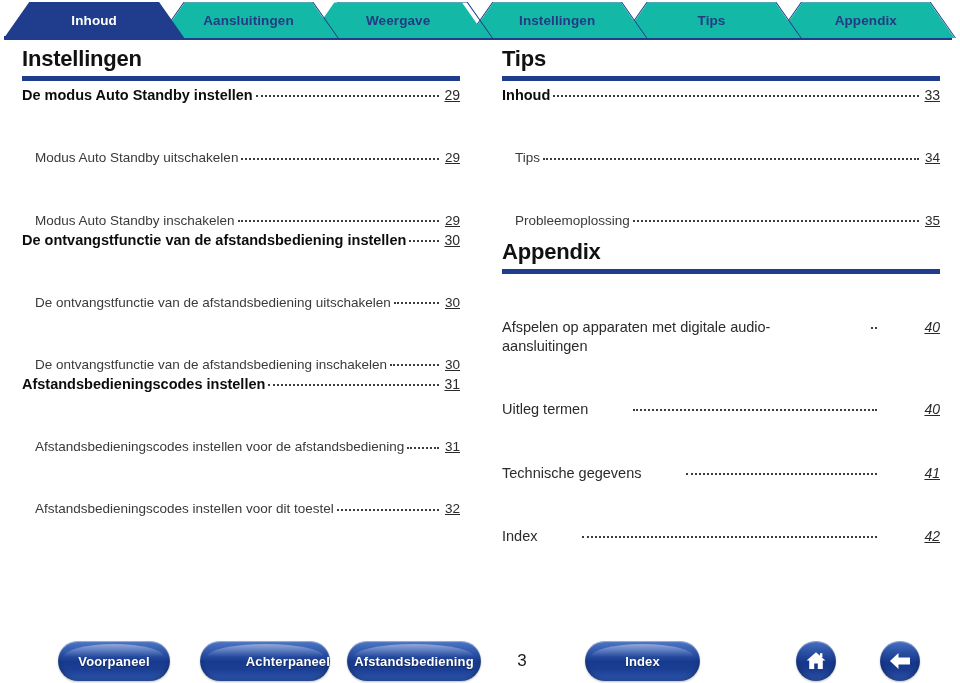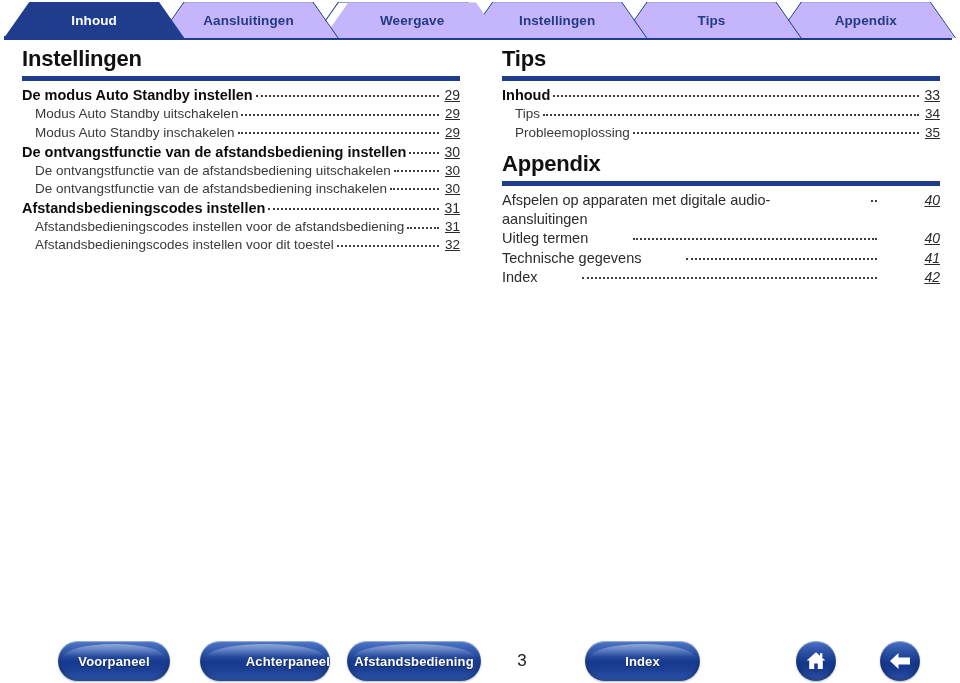--- a/index.html
+++ b/index.html
@@ -37,21 +37,21 @@
     position: absolute;
     top: 2px;
     height: 36px;
     display: flex;
     align-items: center;
     justify-content: center;
     font-size: 13.5px;
     font-weight: bold;
     letter-spacing: .1px;
     color: #243a82;
-    background: #c4b5fd;
+    background: #14b8a6;
     border: 2px solid #1f3d8c;
     border-bottom: none;
     box-sizing: border-box;
     cursor: pointer;
     -webkit-user-select: none;
     user-select: none;
   }
   .tab.active {
     background: #1f3d8c;
     color: #ffffff;
@@ -107,20 +107,21 @@
     margin: 2px 0 5px 6px;
     width: 438px;
   }
 
   .toc-row {
     display: flex;
     align-items: baseline;
     width: 438px;
     margin-left: 6px;
     line-height: 1.30;
+    margin-top: 44px;
   }
   .toc-row .label {
     white-space: normal;
     flex: 0 1 auto;
   }
   .toc-row .leader {
     flex: 1 1 auto;
     min-width: 6px;
     margin: 0 3px 0 3px;
     height: 1em;
@@ -267,21 +268,21 @@
   <div id="tabbar-rule"></div>
   <div id="tabs-host">
       <div class="tab active" style="left: 4px; width: 180.333px; z-index: 50;">
         <span>Inhoud</span>
       </div>
       <div class="tab-outline" style="left: 158.333px; width: 180.333px; z-index: 5;"></div>
       <div class="tab" style="left: 158.333px; width: 180.333px; z-index: 5; clip-path: polygon(14.6% 1.6%, 85.4% 1.6%, 99.2% 100%, 0.8% 100%);">
         <span>Aansluitingen</span>
       </div>
       <div class="tab-outline" style="left: 312.667px; width: 180.333px; z-index: 4;"></div>
-      <div class="tab" style="left: 322px; width: 180.333px; z-index: 4; clip-path: polygon(14.6% 1.6%, 85.4% 1.6%, 99.2% 100%, 0.8% 100%);">
+      <div class="tab" style="left: 308px; width: 180.333px; z-index: 4; clip-path: polygon(14.6% 1.6%, 85.4% 1.6%, 99.2% 100%, 0.8% 100%);">
         <span>Weergave</span>
       </div>
       <div class="tab-outline" style="left: 467px; width: 180.333px; z-index: 3;"></div>
       <div class="tab" style="left: 467px; width: 180.333px; z-index: 3; clip-path: polygon(14.6% 1.6%, 85.4% 1.6%, 99.2% 100%, 0.8% 100%);">
         <span>Instellingen</span>
       </div>
       <div class="tab-outline" style="left: 621.333px; width: 180.333px; z-index: 2;"></div>
       <div class="tab" style="left: 621.333px; width: 180.333px; z-index: 2; clip-path: polygon(14.6% 1.6%, 85.4% 1.6%, 99.2% 100%, 0.8% 100%);">
         <span>Tips</span>
       </div>

